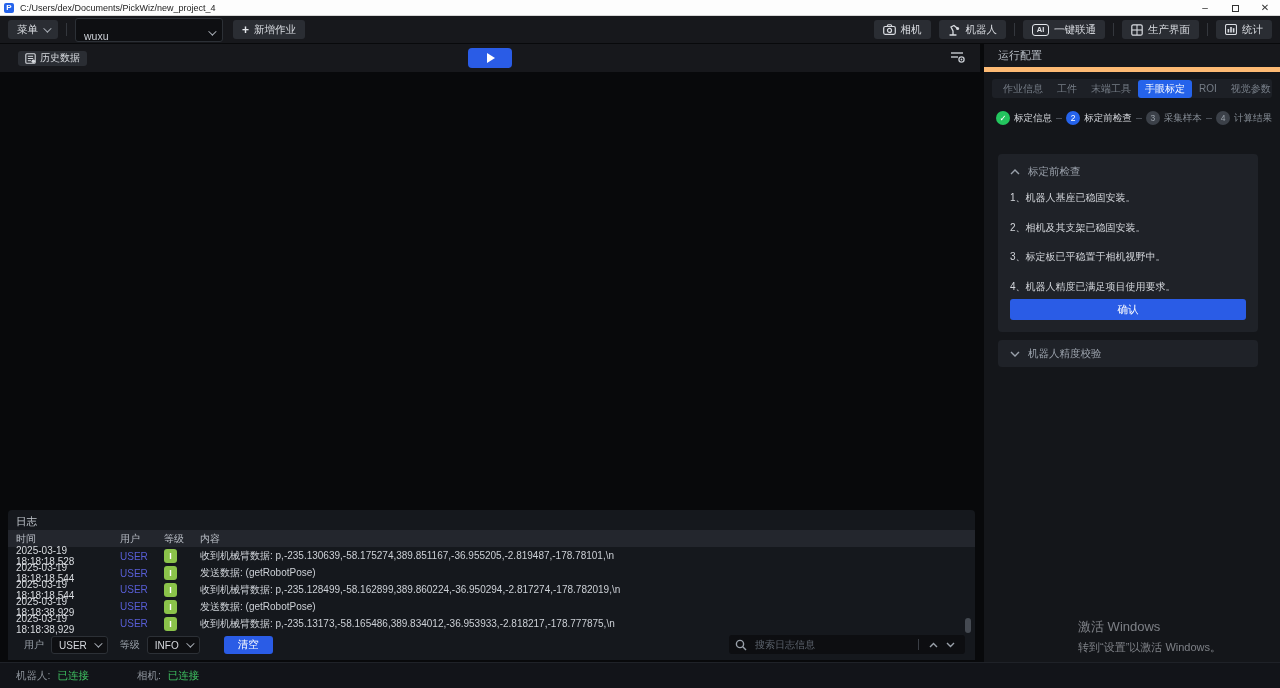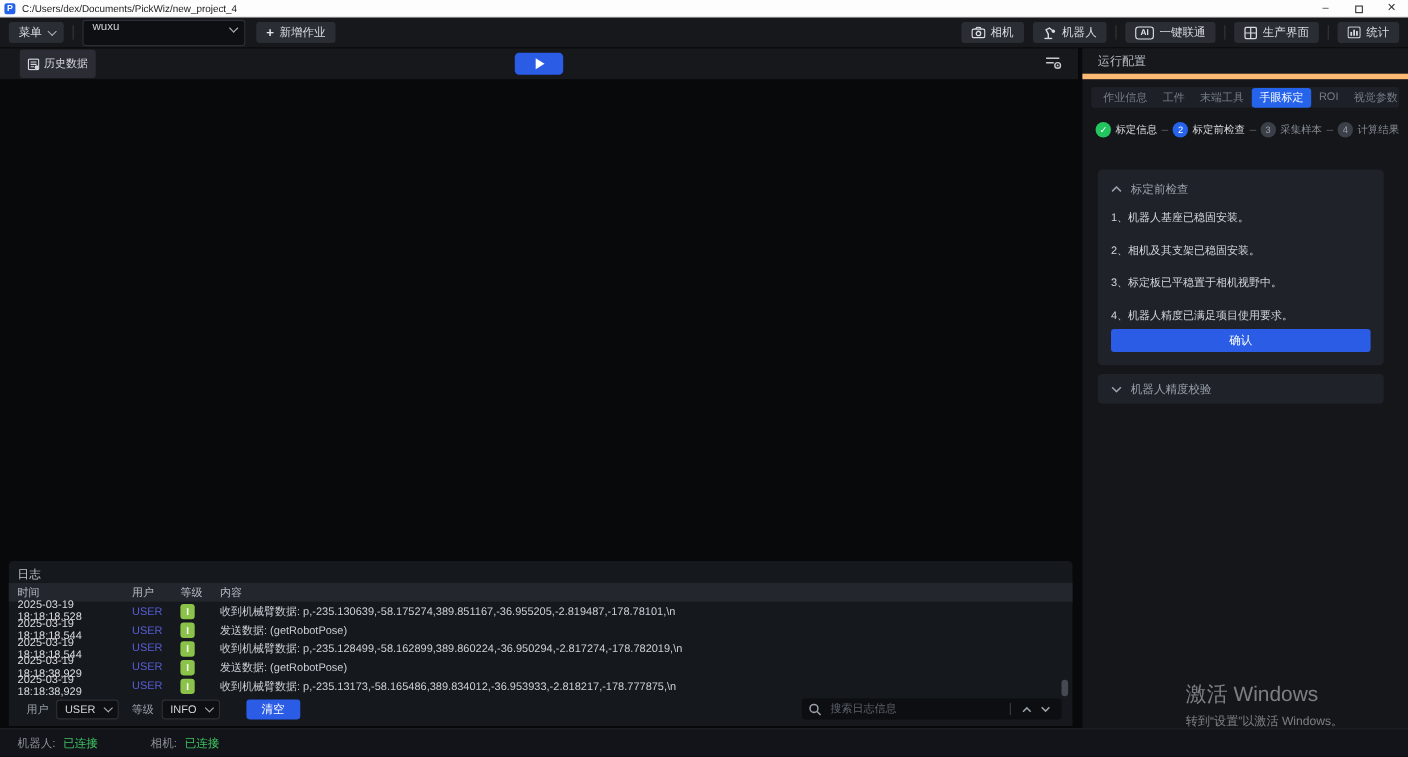--- a/index.html
+++ b/index.html
@@ -13,31 +13,31 @@
   .win-title { font-size:9px; color:#1b1b1b; }
   .win-controls { margin-left:auto; display:flex; height:100%; }
   .wc { width:30px; height:16px; border:none; background:transparent; color:#333; font-size:10px; line-height:14px; cursor:pointer; display:flex; align-items:center; justify-content:center; }
   .restore-box { width:7px; height:7px; border:1px solid #333; display:block; }
 
   
   .toolbar { position:absolute; top:16px; left:0; width:1280px; height:27px; background:#17181c; display:flex; align-items:center; }
   .tb-btn { height:19px; background:#2a2d33; border:none; border-radius:3px; color:#d9dce1; font-size:10.5px; display:flex; align-items:center; gap:5px; padding:0 9px; cursor:pointer; }
   .chev { width:6px; height:6px; border-right:1.3px solid #aab0b8; border-bottom:1.3px solid #aab0b8; transform:rotate(45deg) translateY(-2px); display:inline-block; }
   .vsep { width:1px; height:13px; background:#34373d; margin:0 8px; }
-  .select { height:19px; background:#0e0f12; border:1px solid #2c3036; border-radius:3px; color:#ced2d8; font-size:10.5px; display:flex; align-items:flex-end; padding:11px 8px; cursor:pointer; }
+  .select { height:19px; background:#0e0f12; border:1px solid #2c3036; border-radius:3px; color:#ced2d8; font-size:10.5px; display:flex; align-items:flex-start; padding:11px 8px; cursor:pointer; }
   .select .chev { margin-left:auto; }
   .plus { color:#e3e6ea; font-size:12px; font-weight:bold; line-height:1; }
   .tb-right { margin-left:auto; display:flex; align-items:center; }
   .icon-svg { display:block; }
   .ai-badge { width:17px; height:12px; border:1.4px solid #e2e5e9; border-radius:3px; font-size:7.5px; font-weight:bold; color:#e2e5e9; display:flex; align-items:center; justify-content:center; line-height:1; }
 
   
   .left-region { position:absolute; top:44px; left:0; width:980px; height:618px; background:#08090b; }
   .viewport-bar { position:absolute; top:0; left:0; width:980px; height:28px; background:#17181c; display:flex; align-items:center; }
-  .hist-btn { margin-left:18px; height:26px; background:#2a2d33; border:none; border-radius:3px; color:#d6d9de; font-size:10px; display:flex; align-items:center; gap:4px; padding:0 7px; cursor:pointer; }
+  .hist-btn { margin-left:18px; height:15px; background:#2a2d33; border:none; border-radius:3px; color:#d6d9de; font-size:10px; display:flex; align-items:center; gap:4px; padding:0 7px; cursor:pointer; }
   .play-btn { position:absolute; left:468px; top:4px; width:44px; height:20px; background:#2a5ce6; border:none; border-radius:4px; cursor:pointer; display:flex; align-items:center; justify-content:center; }
   .play-tri { width:0; height:0; border-left:8px solid #fff; border-top:5px solid transparent; border-bottom:5px solid transparent; margin-left:2px; }
   .filter-btn { position:absolute; right:14px; top:6px; background:none; border:none; cursor:pointer; }
 
   
   .log-panel { position:absolute; top:466px; left:8px; width:967px; height:150px; background:#15181d; border-radius:4px 4px 0 0; }
   .log-title { position:absolute; top:5px; left:8px; font-size:10.5px; color:#c3c8cf; }
   .log-head { position:absolute; top:20px; left:0; width:967px; height:17px; background:#23262d; display:flex; align-items:center; font-size:10px; color:#b9bec6; }
   .col-time { width:112px; padding-left:8px; }
   .col-user { width:44px; }
@@ -89,21 +89,21 @@
   .f-btn { width:58px; height:22px; background:rgba(62,68,78,0.8); border:none; border-radius:3px; color:#c2c7ce; font-size:10.5px; cursor:pointer; }
 
   
   .statusbar { position:absolute; top:662px; left:0; width:1280px; height:26px; background:#121419; border-top:1px solid #1f2228; display:flex; align-items:center; font-size:10.5px; }
   .st-label { color:#8b9199; margin-left:16px; }
   .st-val { color:#3fc462; margin-left:7px; }
   .st-gap { margin-left:48px; }
 
   
   .watermark { position:absolute; left:1078px; top:618px; pointer-events:none; z-index:9; color:rgba(210,214,220,0.55); }
-  .wm1 { font-size:19px; }
+  .wm1 { font-size:13px; }
   .wm2 { font-size:11px; margin-top:4px; }
 </style>
 </head>
 <body>
 
 <div class="app">
 
   <div class="titlebar">
     <div class="app-icon">
         <span>P</span>

